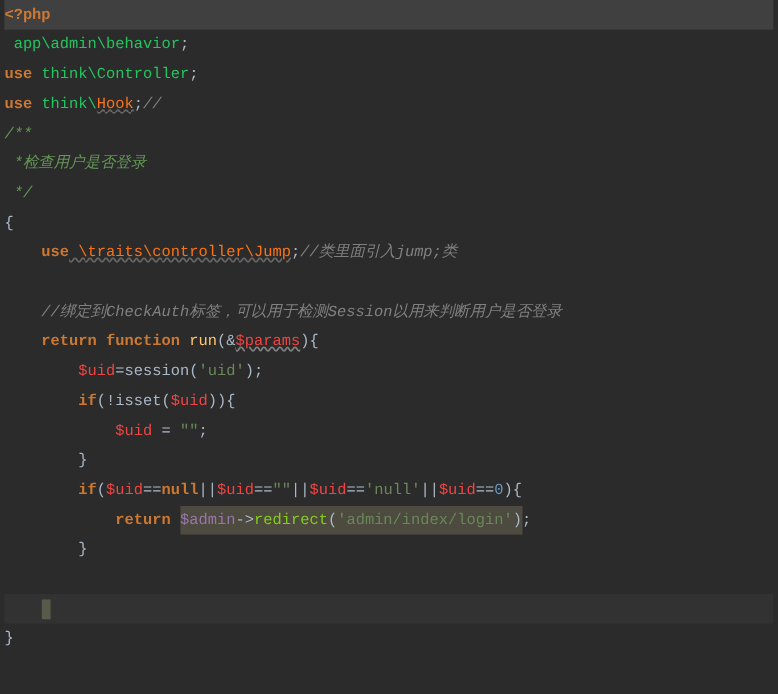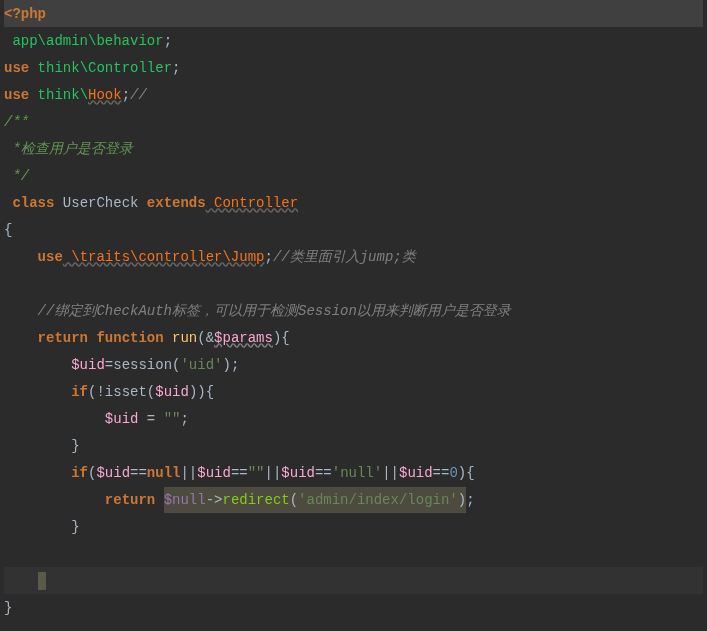--- a/index.html
+++ b/index.html
@@ -20,21 +20,21 @@
     .line {
       white-space: pre;
       height: 27px;
       display: flex;
       align-items: center;
     }
     .keyword { color: #cc7832; font-weight: bold; }
     .namespace-path { color: #22c55e; }
     .class-name { color: #a9b7c6; }
     .class-ext { color: #f97316; text-decoration: underline; text-decoration-style: wavy; text-decoration-color: #666; }
-    .variable { color: #f9a8d4; }
+    .variable { color: #ef4444; }
     .string { color: #6a8759; }
     .comment { color: #808080; font-style: italic; }
     .doc-comment { color: #629755; font-style: italic; }
     .number { color: #6897bb; }
     .function-name { color: #ffc66d; }
     .method { color: #84cc16; }
     .punct { color: #a9b7c6; }
     .php-tag { color: #cc7832; font-weight: bold; }
     .php-tag-bg { background: #404040; }
     .param-wavy { text-decoration: underline; text-decoration-style: wavy; text-decoration-color: #808080; }
@@ -47,29 +47,28 @@
 <body>
 
 <div class="editor">
   <div class="line php-tag-bg"><span class="php-tag">&lt;?php</span></div>
   <div class="line"><span class="namespace-path"> app\admin\behavior</span><span class="punct">;</span></div>
   <div class="line"><span class="keyword">use</span><span class="namespace-path"> think\Controller</span><span class="punct">;</span></div>
   <div class="line"><span class="keyword">use</span><span class="namespace-path"> think\</span><span class="class-ext">Hook</span><span class="punct">;</span><span class="comment">//</span></div>
   <div class="line"><span class="doc-comment">/**</span></div>
   <div class="line"><span class="doc-comment"> *检查用户是否登录</span></div>
   <div class="line"><span class="doc-comment"> */</span></div>
-  <div class="line"><span> </span><span class="keyword">class</span><span class="class-name"> UserCheck </span><span class="keyword">extends</span><span class="class-ext"> Controller</span></div>
   <div class="line"><span class="punct">{</span></div>
   <div class="line"><span>    </span><span class="keyword">use</span><span class="class-ext"> \traits\controller\Jump</span><span class="punct">;</span><span class="comment">//类里面引入jump;类</span></div>
   <div class="line"></div>
   <div class="line"><span>    </span><span class="comment">//绑定到CheckAuth标签，可以用于检测Session以用来判断用户是否登录</span></div>
   <div class="line"><span>    </span><span class="keyword">return</span><span> </span><span class="keyword">function</span><span> </span><span class="function-name">run</span><span class="punct">(</span><span class="punct">&amp;</span><span class="variable param-wavy">$params</span><span class="punct">)</span><span class="punct">{</span></div>
   <div class="line"><span>        </span><span class="variable">$uid</span><span class="punct">=</span><span class="punct">session</span><span class="punct">(</span><span class="string">'uid'</span><span class="punct">)</span><span class="punct">;</span></div>
   <div class="line"><span>        </span><span class="keyword">if</span><span class="punct">(</span><span class="punct">!</span><span class="punct">isset</span><span class="punct">(</span><span class="variable">$uid</span><span class="punct">)</span><span class="punct">)</span><span class="punct">{</span></div>
   <div class="line"><span>            </span><span class="variable">$uid</span><span> </span><span class="punct">=</span><span> </span><span class="string">""</span><span class="punct">;</span></div>
   <div class="line"><span>        </span><span class="punct">}</span></div>
   <div class="line"><span>        </span><span class="keyword">if</span><span class="punct">(</span><span class="variable">$uid</span><span class="punct">==</span><span class="keyword">null</span><span class="punct">||</span><span class="variable">$uid</span><span class="punct">==</span><span class="string">""</span><span class="punct">||</span><span class="variable">$uid</span><span class="punct">==</span><span class="string">'null'</span><span class="punct">||</span><span class="variable">$uid</span><span class="punct">==</span><span class="number">0</span><span class="punct">)</span><span class="punct">{</span></div>
-  <div class="line"><span>            </span><span class="keyword">return</span><span> </span><span class="highlighted"><span class="this-kw">$null</span><span class="punct">-&gt;</span><span class="method">redirect</span><span class="punct">(</span><span class="string">'admin/index/login'</span><span class="punct">)</span></span><span class="punct">;</span></div>
+  <div class="line"><span>            </span><span class="keyword">return</span><span> </span><span class="highlighted"><span class="this-kw">$admin</span><span class="punct">-&gt;</span><span class="method">redirect</span><span class="punct">(</span><span class="string">'admin/index/login'</span><span class="punct">)</span></span><span class="punct">;</span></div>
   <div class="line"><span>        </span><span class="punct">}</span></div>
   <div class="line"></div>
   <div class="line caret-line"><span>    </span><span class="cursor-mark"></span></div>
   <div class="line"><span class="punct">}</span></div>
 </div>
 
 </body></html>

